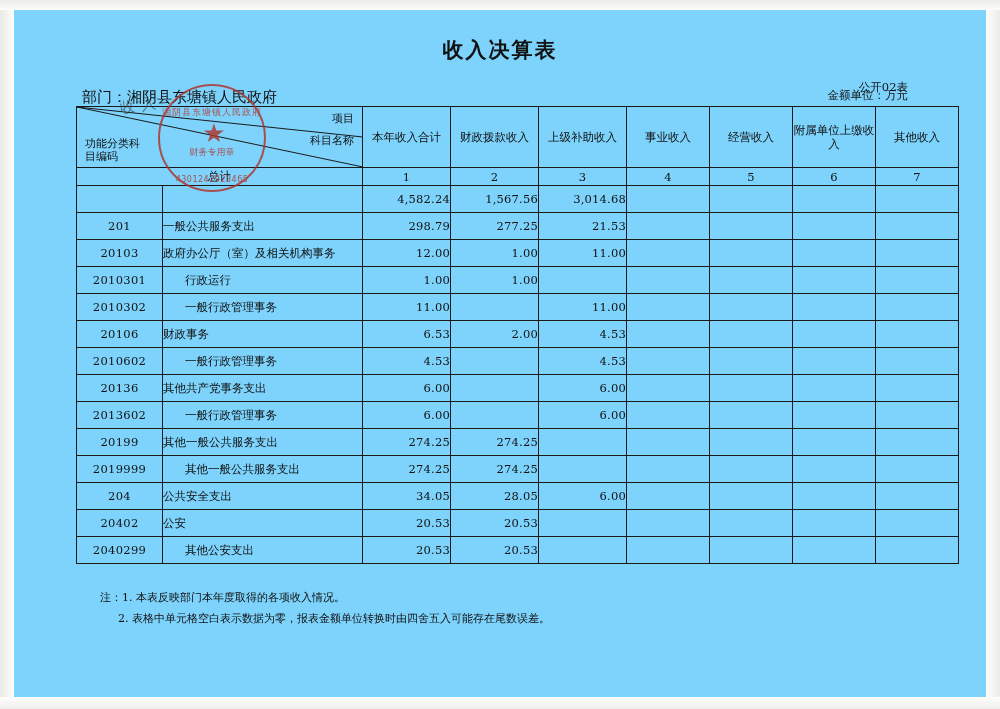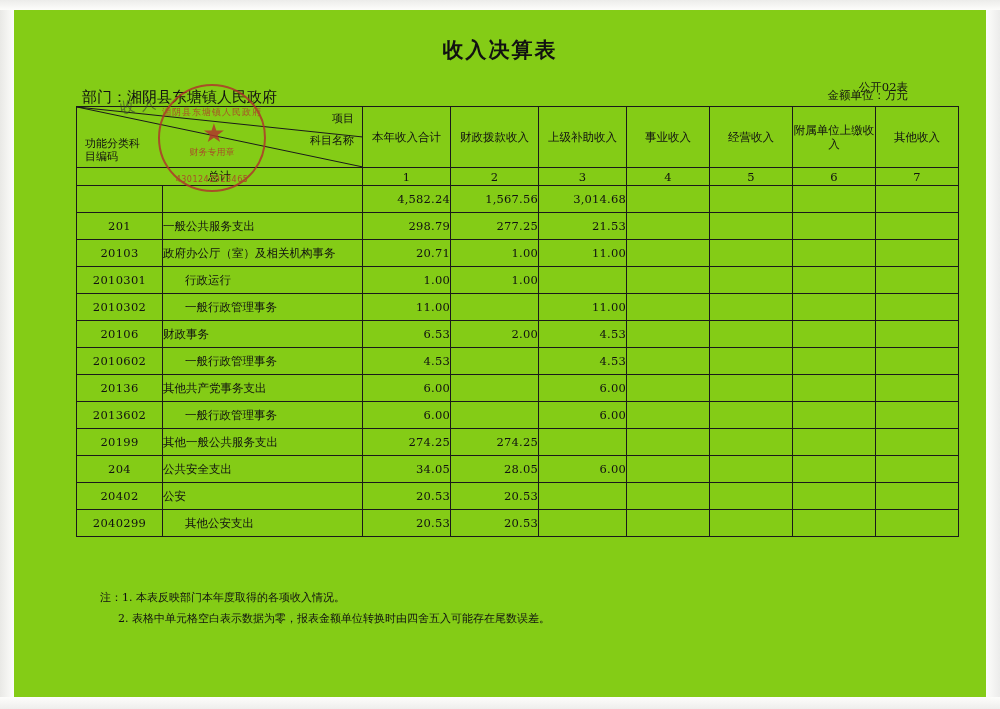--- a/index.html
+++ b/index.html
@@ -13,21 +13,21 @@
     font-family: "DejaVu Sans", "Liberation Sans", sans-serif;
     color: #111;
     position: relative;
     overflow: hidden;
   }
   .page {
     position: absolute;
     left: 0; top: 0;
     width: 1000px;
     height: 709px;
-    background: #84cc16;
+    background: #7dd3fc;
   }
   
   .scan-edge-left {
     position: absolute;
     left: 0; top: 0; bottom: 0;
     width: 14px;
     background: linear-gradient(to right, #e9e9e6, #fdfdfb);
   }
   .scan-edge-right {
     position: absolute;
@@ -339,21 +339,21 @@
         <td class="c-num">277.25</td>
         <td class="c-num">21.53</td>
         <td class="c-num"></td>
         <td class="c-num"></td>
         <td class="c-num"></td>
         <td class="c-num"></td>
       </tr>
       <tr class="rowline">
         <td class="c-code">20103</td>
         <td class="c-name">政府办公厅（室）及相关机构事务</td>
-        <td class="c-num">20.71</td>
+        <td class="c-num">12.00</td>
         <td class="c-num">1.00</td>
         <td class="c-num">11.00</td>
         <td class="c-num"></td>
         <td class="c-num"></td>
         <td class="c-num"></td>
         <td class="c-num"></td>
       </tr>
       <tr class="rowline">
         <td class="c-code">2010301</td>
         <td class="c-name indent1">行政运行</td>
@@ -416,20 +416,31 @@
         <td class="c-num"></td>
         <td class="c-num">6.00</td>
         <td class="c-num"></td>
         <td class="c-num"></td>
         <td class="c-num"></td>
         <td class="c-num"></td>
       </tr>
       <tr class="rowline">
         <td class="c-code">20199</td>
         <td class="c-name">其他一般公共服务支出</td>
+        <td class="c-num">274.25</td>
+        <td class="c-num">274.25</td>
+        <td class="c-num"></td>
+        <td class="c-num"></td>
+        <td class="c-num"></td>
+        <td class="c-num"></td>
+        <td class="c-num"></td>
+      </tr>
+      <tr class="rowline">
+        <td class="c-code">2019999</td>
+        <td class="c-name indent1">其他一般公共服务支出</td>
         <td class="c-num">274.25</td>
         <td class="c-num">274.25</td>
         <td class="c-num"></td>
         <td class="c-num"></td>
         <td class="c-num"></td>
         <td class="c-num"></td>
         <td class="c-num"></td>
       </tr>
       <tr class="rowline">
         <td class="c-code">204</td>

